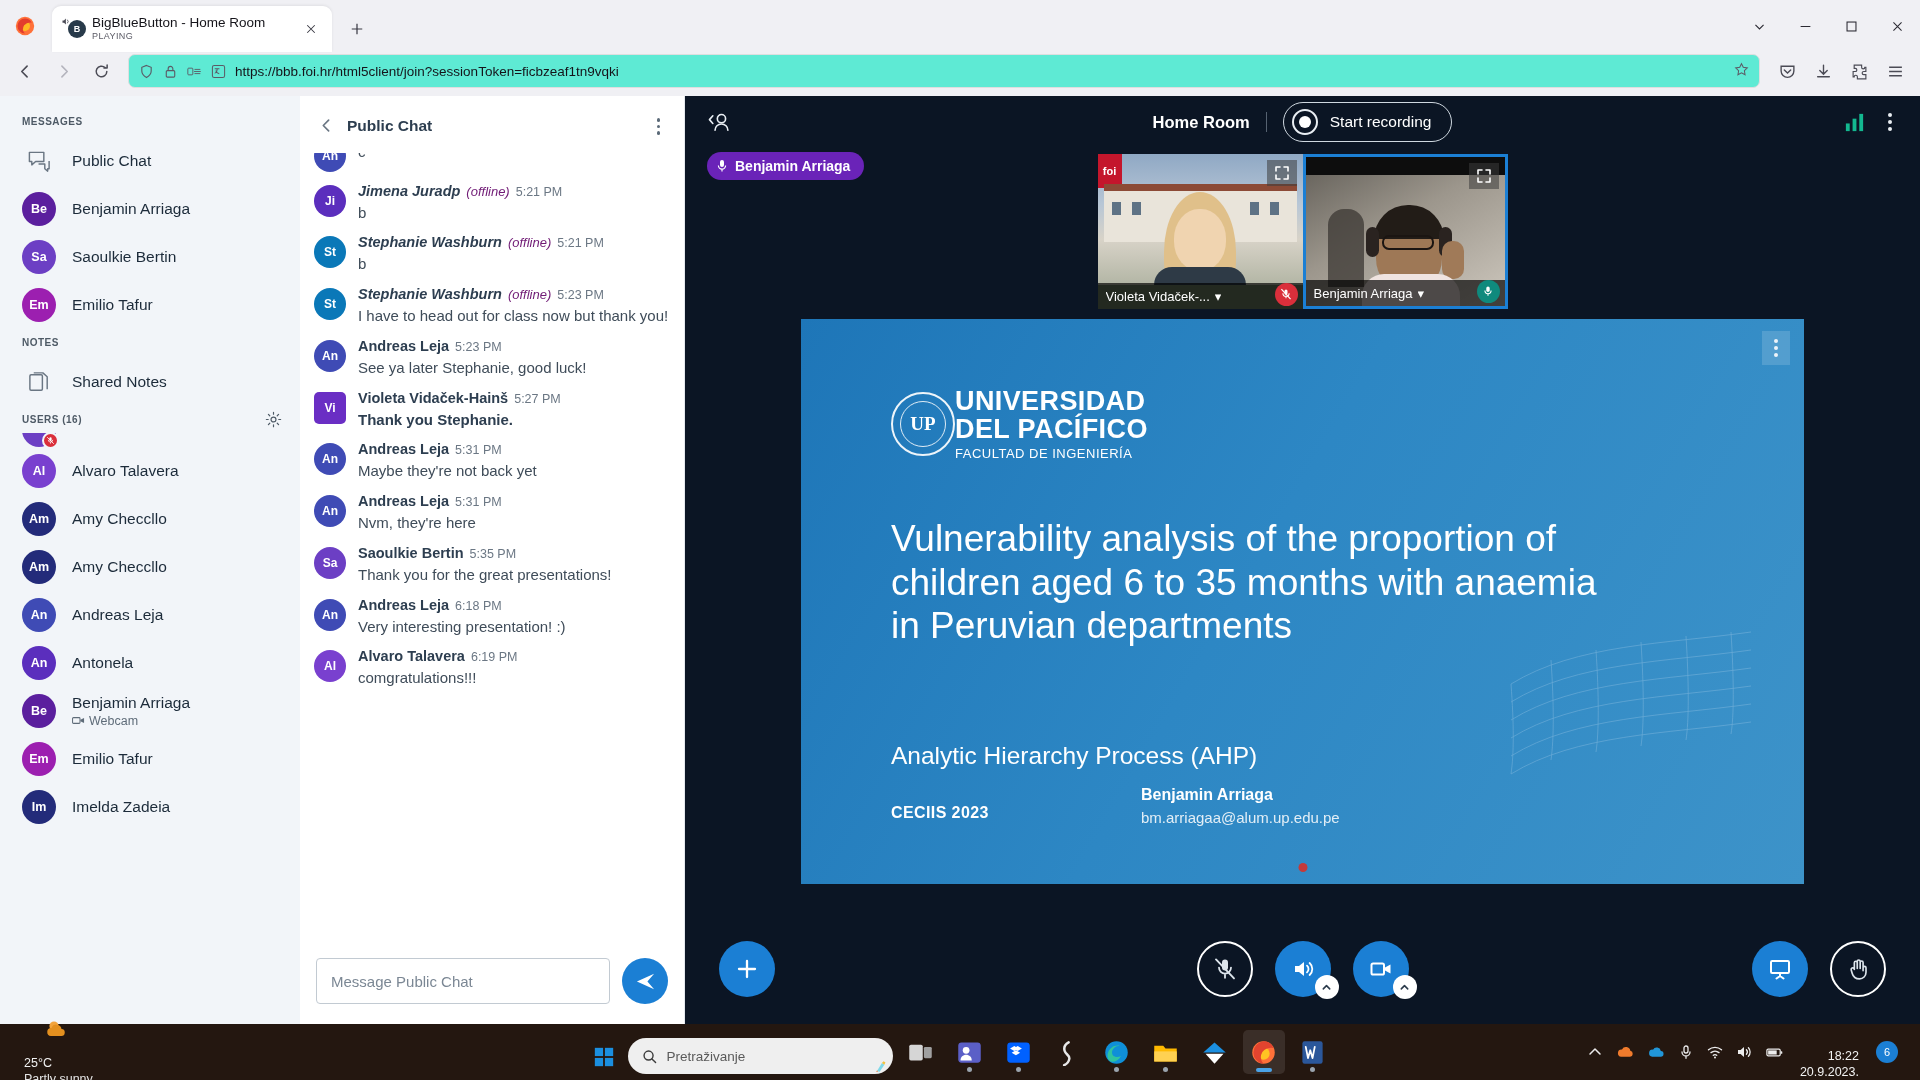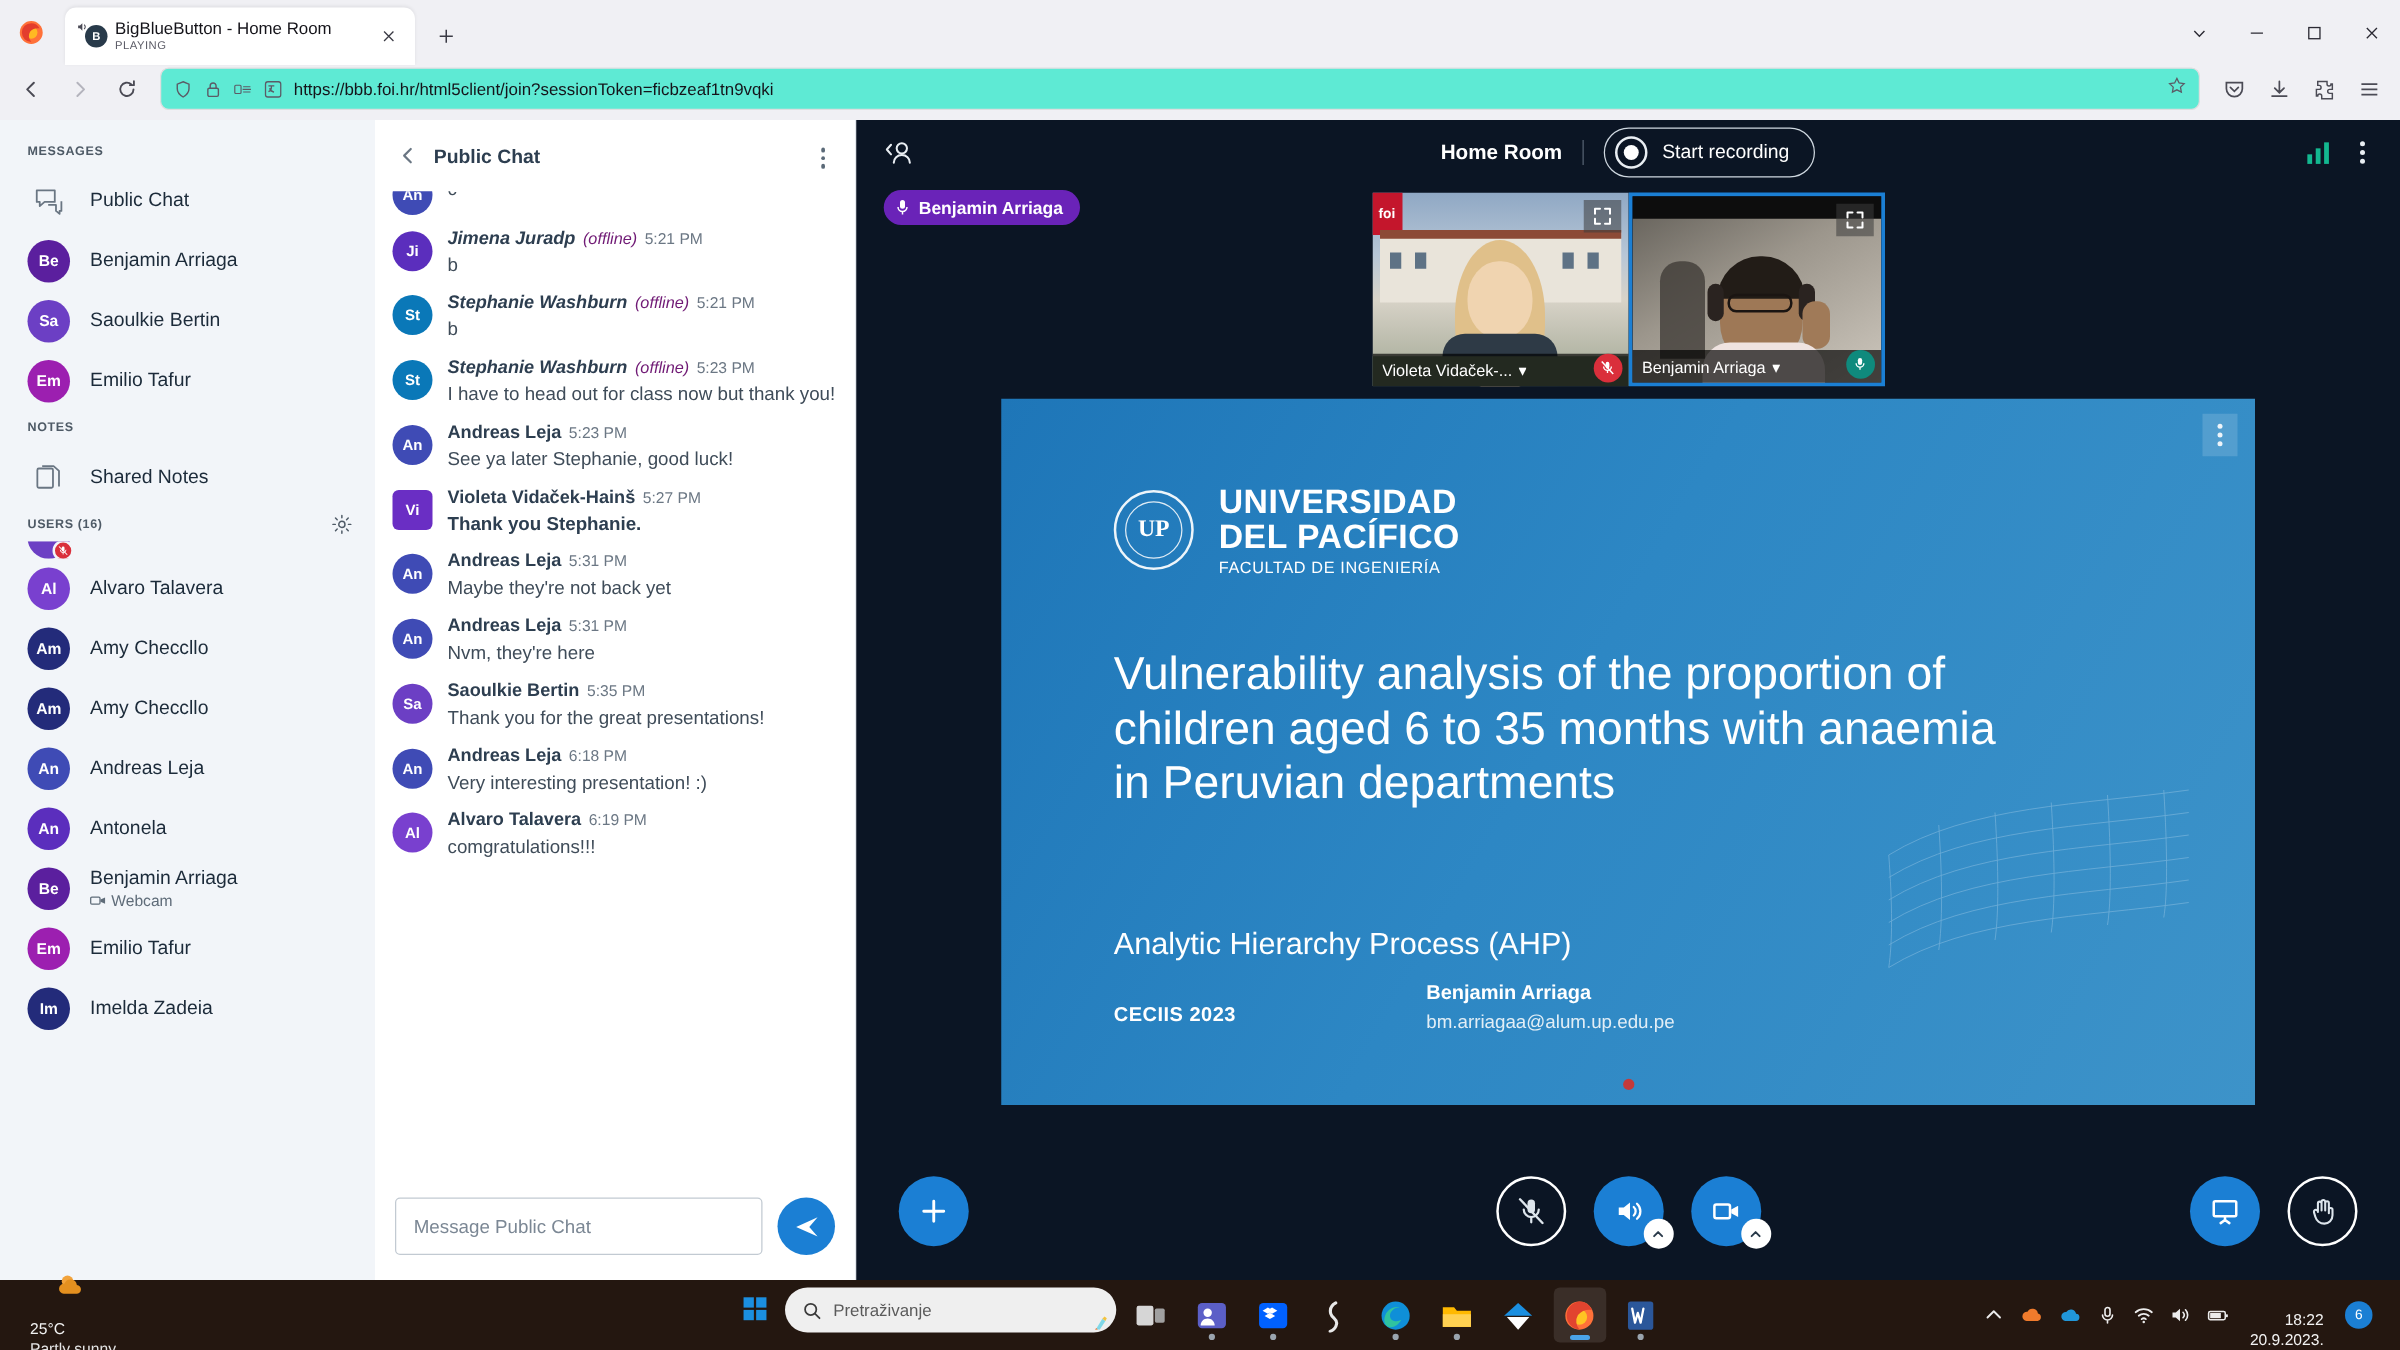--- a/index.html
+++ b/index.html
@@ -137,21 +137,21 @@
   .cam-mic.off { background: #da2f3b; }
   .cam-mic svg { width: 12px; height: 13px; color: #fff; }
   .cam-expand { position: absolute; right: 6px; top: 6px; width: 30px; height: 26px; background: rgba(60,60,60,.55); display: flex; align-items: center; justify-content: center; }
   .cam-expand svg { width: 16px; height: 16px; color: #fff; }
 
   
   .slide-wrap { flex: 1; display: flex; align-items: flex-start; justify-content: center; padding: 10px 0 0 0; min-height: 0; }
   .slide { width: 1003px; height: 565px; position: relative; background: linear-gradient(120deg, #1e76b8 0%, #2d87c4 45%, #3d93c9 100%); }
   .slide-kebab { position: absolute; right: 14px; top: 12px; width: 28px; height: 34px; background: rgba(255,255,255,.15); display: flex; flex-direction: column; align-items: center; justify-content: center; gap: 3px; }
   .slide-kebab i { width: 4px; height: 4px; border-radius: 50%; background: #eef4f9; }
-  .uplogo { position: absolute; left: 90px; top: 68px; display: flex; align-items: center; gap: 20px; }
+  .uplogo { position: absolute; left: 90px; top: 68px; display: flex; align-items: center; gap: 0; }
   .uplogo-seal { width: 64px; height: 64px; border-radius: 50%; border: 2px solid rgba(255,255,255,.92); display: flex; align-items: center; justify-content: center; position: relative; }
   .uplogo-seal-inner { width: 46px; height: 46px; border-radius: 50%; border: 1.5px solid rgba(255,255,255,.85); display:flex; align-items:center; justify-content:center; color:#fff; font-size:19px; font-family: "Liberation Serif", serif; font-weight:bold; }
   .uplogo-txt { color: #fff; line-height: 1.04; }
   .uplogo-l1 { font-size: 27px; font-weight: bold; letter-spacing: .4px; }
   .uplogo-l2 { font-size: 27px; font-weight: bold; letter-spacing: .4px; }
   .uplogo-l3 { font-size: 13px; letter-spacing: .5px; margin-top: 4px; }
   .slide-title { position: absolute; left: 90px; top: 198px; right: 180px; color: #fff; font-size: 37px; line-height: 1.18; font-weight: 400; }
   .slide-sub { position: absolute; left: 90px; top: 423px; color: #fff; font-size: 24.5px; font-weight: 400; }
   .slide-conf { position: absolute; left: 90px; bottom: 62px; color: #fff; font-size: 16px; font-weight: bold; letter-spacing: .4px; }
   .slide-author { position: absolute; left: 340px; bottom: 55px; color: #fff; line-height: 1.5; }
@@ -172,21 +172,21 @@
   .act-center { position: absolute; left: 0; right: 0; display: flex; align-items: center; justify-content: center; gap: 22px; }
   .act-right { margin-left: auto; display: flex; align-items: center; gap: 22px; }
 
   
   .taskbar { height: 56px; background: #241710; display: flex; align-items: center; padding: 0 10px; position: relative; }
   .tb-weather { display: flex; align-items: center; gap: 9px; padding-left: 14px; flex-direction: column; }
   .tb-weather-ico svg { width: 26px; height: 26px; }
   .tb-weather-txt { line-height: 1.25; }
   .tb-weather-t { font-size: 12.5px; color: #f1f1f1; }
   .tb-weather-d { font-size: 12.5px; color: #e4e4e4; }
-  .tb-center { position: absolute; left: 0; right: 0; display: flex; align-items: flex-start; justify-content: center; gap: 7px; }
+  .tb-center { position: absolute; left: 0; right: 0; display: flex; align-items: flex-end; justify-content: center; gap: 7px; }
   .tb-start { width: 34px; height: 34px; display: flex; align-items: center; justify-content: center; }
   .tb-search { height: 36px; width: 265px; background: #efefef; border-radius: 18px; display: flex; align-items: center; gap: 10px; padding: 0 14px; position: relative; overflow: hidden; }
   .tb-search svg { width: 15px; height: 15px; color: #3b3b3b; }
   .tb-search span { font-size: 13.5px; color: #5a5a5a; }
   .tb-searchart { position: absolute; right: 4px; bottom: 0; width: 42px; height: 34px; }
   .tb-app { width: 42px; height: 44px; display: flex; align-items: flex-end; justify-content: center; position: relative; padding-bottom: 5px; }
   .tb-app .glyph { width: 27px; height: 27px; margin-bottom: 3px; }
   .tb-dot { position: absolute; bottom: 2px; width: 5px; height: 5px; border-radius: 50%; background: #9aa4ae; }
   .tb-dot.wide { width: 16px; height: 4px; border-radius: 2px; background: #4aa3e8; }
   .tb-app.act { background: rgba(255,255,255,.10); border-radius: 5px; }

